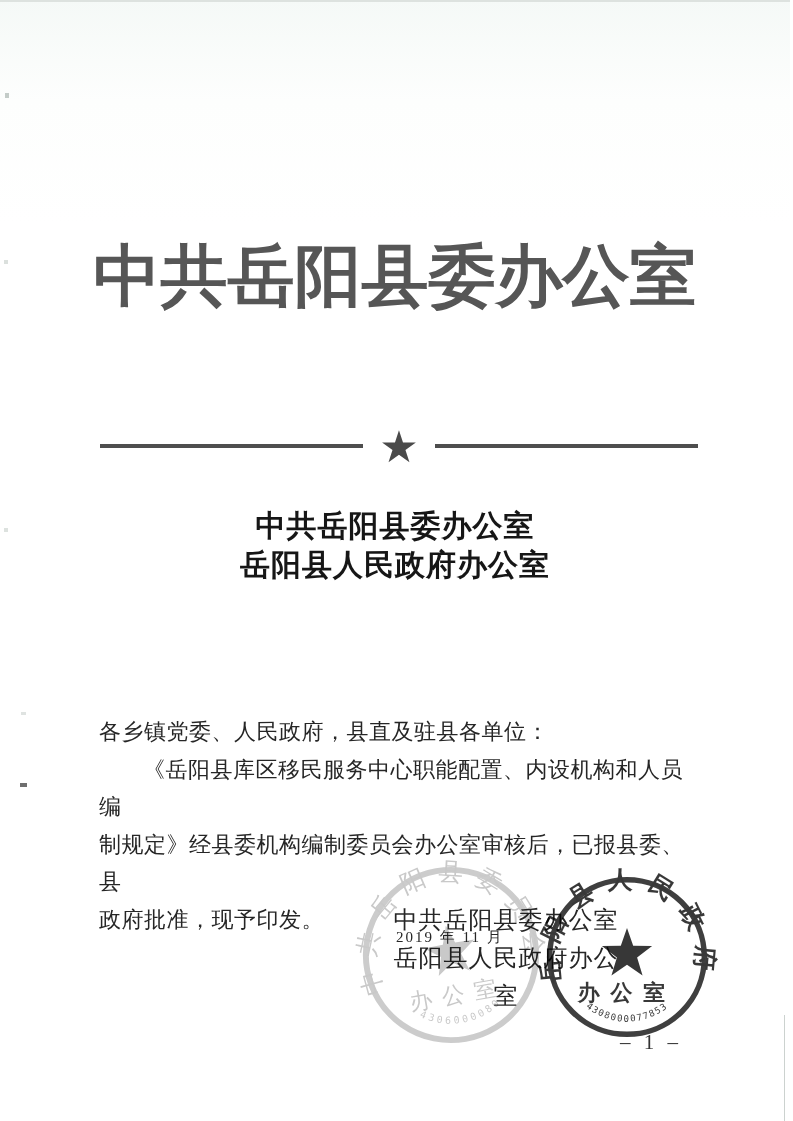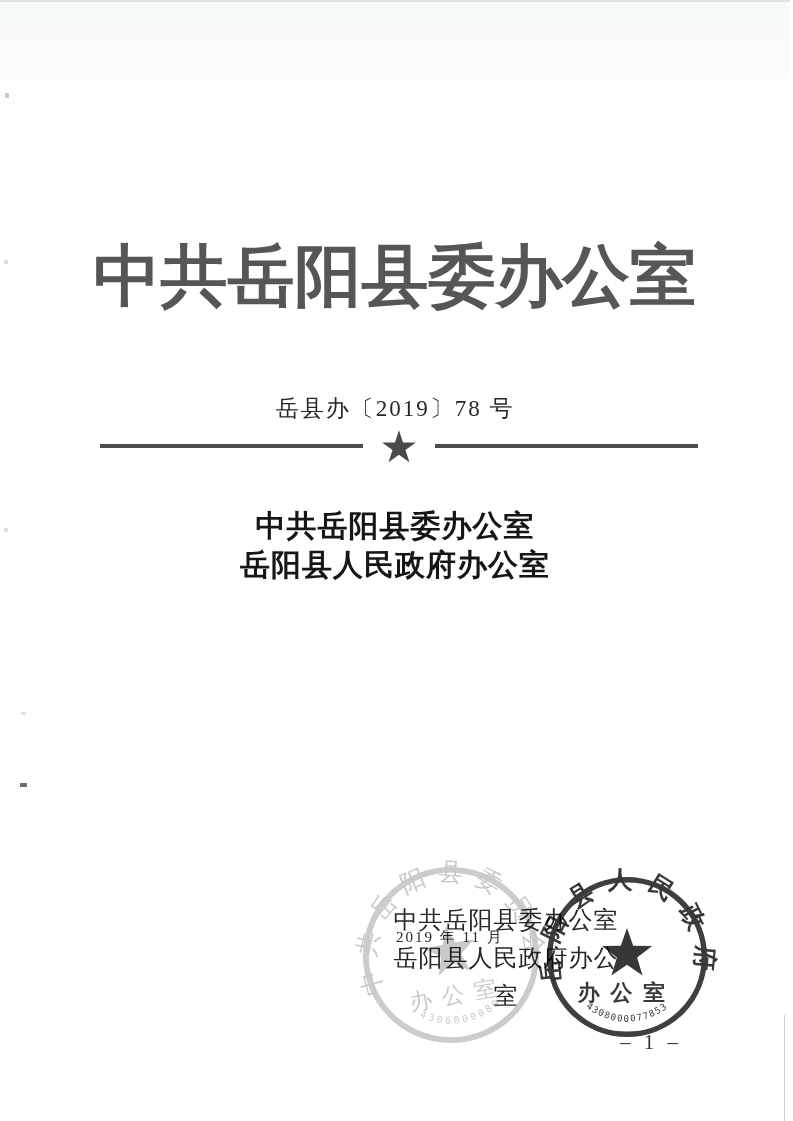--- a/index.html
+++ b/index.html
@@ -96,33 +96,38 @@
   <div class="edge-top"></div>
   <div class="edge-right"></div>
   <div class="tick tick-1"></div>
   <div class="tick tick-2"></div>
   <div class="tick tick-3"></div>
   <div class="tick tick-4"></div>
   <div class="tick tick-5"></div>
 
   <div class="org-header">中共岳阳县委办公室</div>
 
-  <div class="doc-number">岳县办〔2019〕78 号</div>
 
   <div class="separator">
     <div class="sep-line"></div>
     <div class="sep-star">★</div>
     <div class="sep-line"></div>
   </div>
 
   <div class="doc-title">
     <div>中共岳阳县委办公室</div>
     <div>岳阳县人民政府办公室</div>
   </div>
 
+  <div class="doc-body">
+    <div>各乡镇党委、人民政府，县直及驻县各单位：</div>
+    <div class="indent">《岳阳县库区移民服务中心职能配置、内设机构和人员编</div>
+    <div>制规定》经县委机构编制委员会办公室审核后，已报县委、县</div>
+    <div>政府批准，现予印发。</div>
+  </div>
 
   <div class="signature">
     <div>中共岳阳县委办公室</div>
     <div>岳阳县人民政府办公室</div>
   </div>
   <div class="sign-date">2019 年 11 月</div>
 
   <svg class="stamp stamp-left" viewBox="0 0 200 200">
     <defs>
       <path id="l-top" d="M 26 118 A 76 76 0 1 1 174 118"></path>

